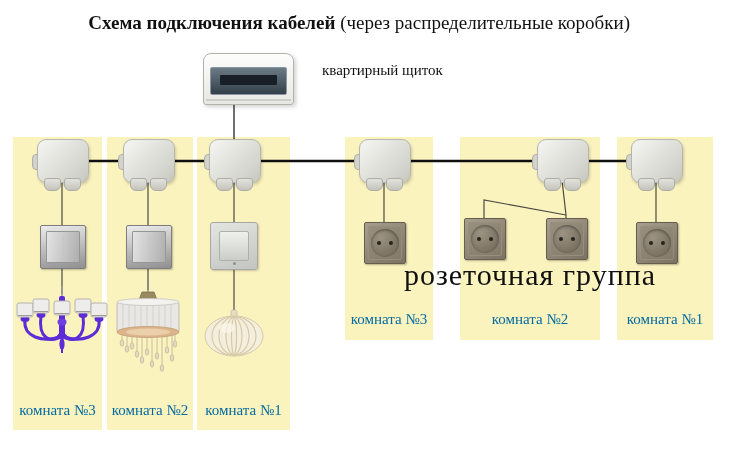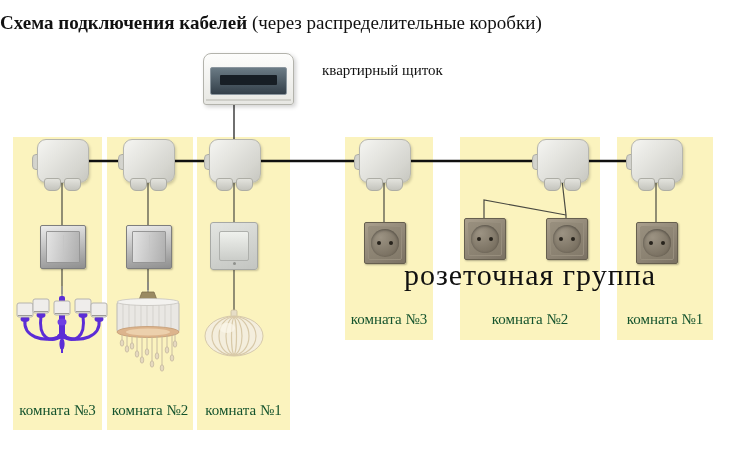--- a/index.html
+++ b/index.html
@@ -1,28 +1,28 @@
 <!DOCTYPE html>
 <html><head>
 <meta charset="utf-8">
 <style>
   html,body{margin:0;padding:0;background:#fff;}
   #canvas{position:relative;width:750px;height:450px;background:#ffffff;overflow:hidden;
           font-family:"Liberation Serif","DejaVu Serif",serif;color:#111;}
   .abs{position:absolute;}
 
   
-  .title{left:0;top:12px;width:630px;text-align:left;font-size:19px;line-height:1.2;}
+  .title{left:0;top:12px;width:630px;text-align:right;font-size:19px;line-height:1.2;}
   .title b{font-weight:bold;}
   .hdr-boxes{left:0;top:96px;width:750px;text-align:center;font-size:39px;letter-spacing:6px;
              line-height:1;white-space:nowrap;color:#101010;}
   .hdr-sockets{left:372px;top:258px;width:316px;text-align:center;font-size:30px;letter-spacing:1px;
                line-height:1.1;color:#101010;}
   .panel-label{left:322px;top:62px;font-size:15px;}
-  .room-label{font-size:15px;text-align:center;color:#14532d;}
+  .room-label{font-size:15px;text-align:center;color:#0369a1;}
 
   
   .ypanel{background:#FBF3BE;}
 
   
   .dpanel{left:203px;top:53px;width:89px;height:50px;background:linear-gradient(180deg,#fdfdfc,#e7e7e3);
           border:1px solid #b3b3ac;border-radius:8px 8px 3px 3px;box-shadow:2px 2px 4px rgba(0,0,0,.18);}
   .dpanel .win{position:absolute;left:6px;right:6px;top:13px;height:26px;border-radius:2px;
                background:linear-gradient(180deg,#6b7b85,#333f49);border:1px solid #8b969e;}
   .dpanel .win-inner{position:absolute;left:9px;right:9px;top:7px;height:10px;background:#171e25;border-radius:1px;}

